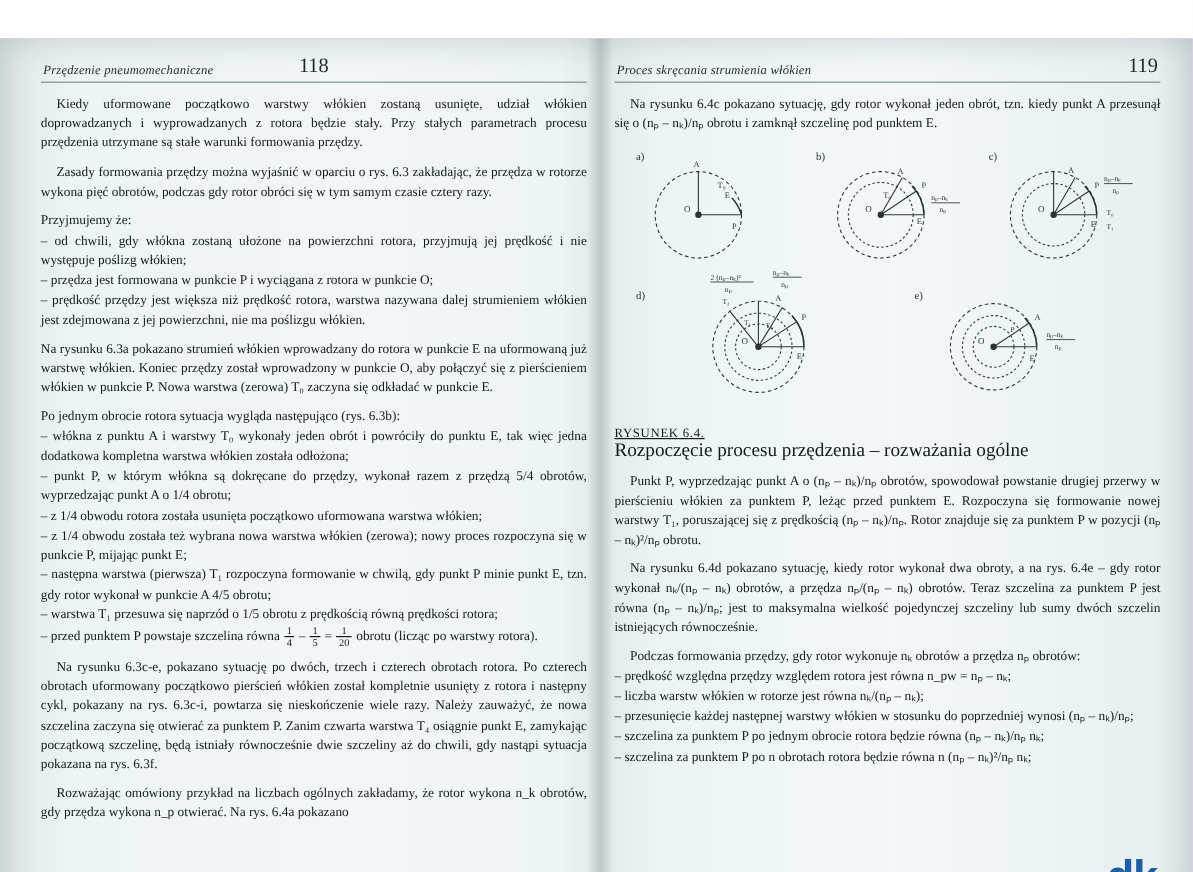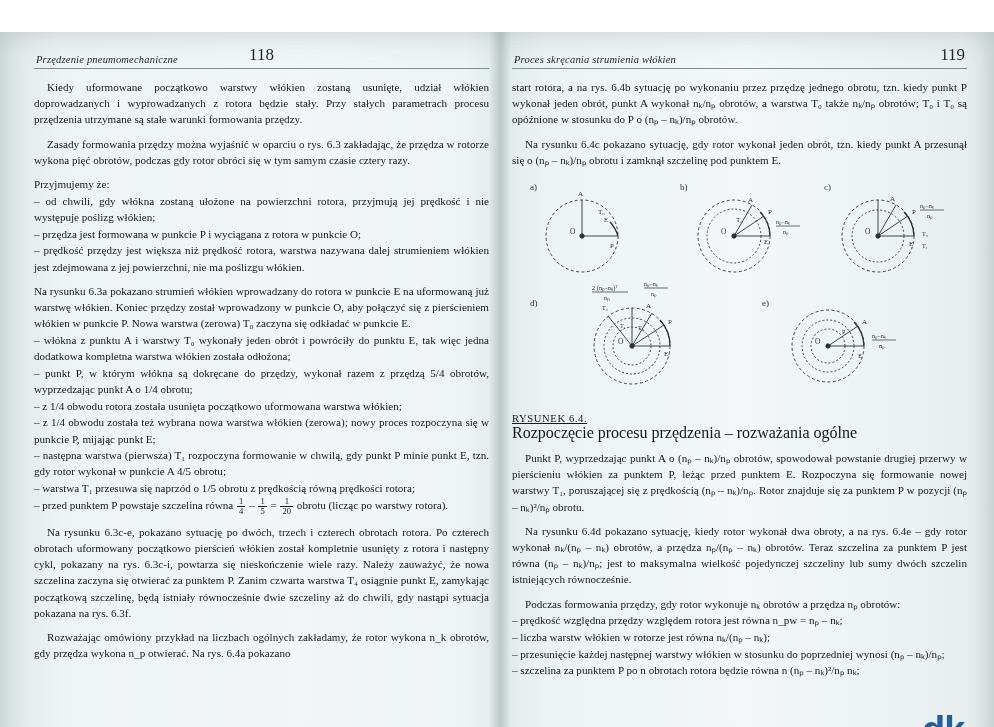--- a/index.html
+++ b/index.html
@@ -138,41 +138,41 @@
       <div class="pg c">118</div>
     </div>
     <div class="col">
       <p class="ind">Kiedy uformowane początkowo warstwy włókien zostaną usunięte, udział włókien doprowadzanych i wyprowadzanych z rotora będzie stały. Przy stałych parametrach procesu przędzenia utrzymane są stałe warunki formowania przędzy.</p>
       <p class="ind gap">Zasady formowania przędzy można wyjaśnić w oparciu o rys. 6.3 zakładając, że przędza w rotorze wykona pięć obrotów, podczas gdy rotor obróci się w tym samym czasie cztery razy.</p>
       <p class="gap">Przyjmujemy że:</p>
       <p>– od chwili, gdy włókna zostaną ułożone na powierzchni rotora, przyjmują jej prędkość i nie występuje poślizg włókien;</p>
       <p>– przędza jest formowana w punkcie P i wyciągana z rotora w punkcie O;</p>
       <p>– prędkość przędzy jest większa niż prędkość rotora, warstwa nazywana dalej strumieniem włókien jest zdejmowana z jej powierzchni, nie ma poślizgu włókien.</p>
       <p class="gap">Na rysunku 6.3a pokazano strumień włókien wprowadzany do rotora w punkcie E na uformowaną już warstwę włókien. Koniec przędzy został wprowadzony w punkcie O, aby połączyć się z pierścieniem włókien w punkcie P. Nowa warstwa (zerowa) T₀ zaczyna się odkładać w punkcie E.</p>
+      <p class="gap">Po jednym obrocie rotora sytuacja wygląda następująco (rys. 6.3b):</p>
       <p>– włókna z punktu A i warstwy T₀ wykonały jeden obrót i powróciły do punktu E, tak więc jedna dodatkowa kompletna warstwa włókien została odłożona;</p>
       <p>– punkt P, w którym włókna są dokręcane do przędzy, wykonał razem z przędzą 5/4 obrotów, wyprzedzając punkt A o 1/4 obrotu;</p>
       <p>– z 1/4 obwodu rotora została usunięta początkowo uformowana warstwa włókien;</p>
       <p>– z 1/4 obwodu została też wybrana nowa warstwa włókien (zerowa); nowy proces rozpoczyna się w punkcie P, mijając punkt E;</p>
       <p>– następna warstwa (pierwsza) T₁ rozpoczyna formowanie w chwilą, gdy punkt P minie punkt E, tzn. gdy rotor wykonał w punkcie A 4/5 obrotu;</p>
       <p>– warstwa T₁ przesuwa się naprzód o 1/5 obrotu z prędkością równą prędkości rotora;</p>
       <p>
         <span>– przed punktem P powstaje szczelina równa </span><span class="frac"><span class="num">1</span><span class="den">4</span></span><span> – </span><span class="frac"><span class="num">1</span><span class="den">5</span></span><span> = </span><span class="frac"><span class="num">1</span><span class="den">20</span></span><span> obrotu (licząc po warstwy rotora).</span>
       </p>
       <p class="ind gap">Na rysunku 6.3c-e, pokazano sytuację po dwóch, trzech i czterech obrotach rotora. Po czterech obrotach uformowany początkowo pierścień włókien został kompletnie usunięty z rotora i następny cykl, pokazany na rys. 6.3c-i, powtarza się nieskończenie wiele razy. Należy zauważyć, że nowa szczelina zaczyna się otwierać za punktem P. Zanim czwarta warstwa T₄ osiągnie punkt E, zamykając początkową szczelinę, będą istniały równocześnie dwie szczeliny aż do chwili, gdy nastąpi sytuacja pokazana na rys. 6.3f.</p>
       <p class="ind gap">Rozważając omówiony przykład na liczbach ogólnych zakładamy, że rotor wykona n_k obrotów, gdy przędza wykona n_p otwierać. Na rys. 6.4a pokazano</p>
     </div>
   </div>
 
   <div class="sheet right">
     <div class="hdr">
       <div class="run l">Proces skręcania strumienia włókien</div>
       <div class="pg r">119</div>
     </div>
     <div class="col">
-      <p>start rotora, a na rys. 6.4b sytuację po wykonaniu przez przędzę jednego obrotu, tzn. kiedy punkt P wykonał jeden obrót, punkt A wykonał nₖ/nₚ obrotów, a warstwa T₀ także nₖ/nₚ obrotów; T₀ i T₀ są opóźnione w stosunku do P o (nₚ – nₖ)/nₚ obrotów.</p>
       <p class="ind gap">Na rysunku 6.4c pokazano sytuację, gdy rotor wykonał jeden obrót, tzn. kiedy punkt A przesunął się o (nₚ – nₖ)/nₚ obrotu i zamknął szczelinę pod punktem E.</p>
     </div>
 
     <div class="figwrap">
       <svg width="455" height="228" viewBox="0 0 455 228">
         <g stroke="#2a3434" fill="none" stroke-width="0.9">
 
           <text x="18" y="12" font-family="Liberation Serif, serif" font-size="9" fill="#2a3434" stroke="none">a)</text>
           <circle cx="70" cy="58" r="36" stroke-dasharray="3,2.4"></circle>
           <circle cx="70" cy="58" r="2.2" fill="#2a3434"></circle>
@@ -270,20 +270,21 @@
       <div class="s">Rozpoczęcie procesu przędzenia – rozważania ogólne</div>
     </div>
 
     <div class="col" style="margin-top:10px;">
       <p class="ind">Punkt P, wyprzedzając punkt A o (nₚ – nₖ)/nₚ obrotów, spowodował powstanie drugiej przerwy w pierścieniu włókien za punktem P, leżąc przed punktem E. Rozpoczyna się formowanie nowej warstwy T₁, poruszającej się z prędkością (nₚ – nₖ)/nₚ. Rotor znajduje się za punktem P w pozycji (nₚ – nₖ)²/nₚ obrotu.</p>
       <p class="ind gap">Na rysunku 6.4d pokazano sytuację, kiedy rotor wykonał dwa obroty, a na rys. 6.4e – gdy rotor wykonał nₖ/(nₚ – nₖ) obrotów, a przędza nₚ/(nₚ – nₖ) obrotów. Teraz szczelina za punktem P jest równa (nₚ – nₖ)/nₚ; jest to maksymalna wielkość pojedynczej szczeliny lub sumy dwóch szczelin istniejących równocześnie.</p>
       <p class="ind gap">Podczas formowania przędzy, gdy rotor wykonuje nₖ obrotów a przędza nₚ obrotów:</p>
       <p>– prędkość względna przędzy względem rotora jest równa n_pw = nₚ – nₖ;</p>
       <p>– liczba warstw włókien w rotorze jest równa nₖ/(nₚ – nₖ);</p>
       <p>– przesunięcie każdej następnej warstwy włókien w stosunku do poprzedniej wynosi (nₚ – nₖ)/nₚ;</p>
+      <p>– szczelina za punktem P po jednym obrocie rotora będzie równa (nₚ – nₖ)/nₚ nₖ;</p>
       <p>– szczelina za punktem P po n obrotach rotora będzie równa n (nₚ – nₖ)²/nₚ nₖ;</p>
     </div>
   </div>
 
   <svg class="logo" viewBox="0 0 58 44">
     <text class="logo-text" x="2" y="36">dk</text>
   </svg>
 
   <div class="edge"></div>
 </div>

